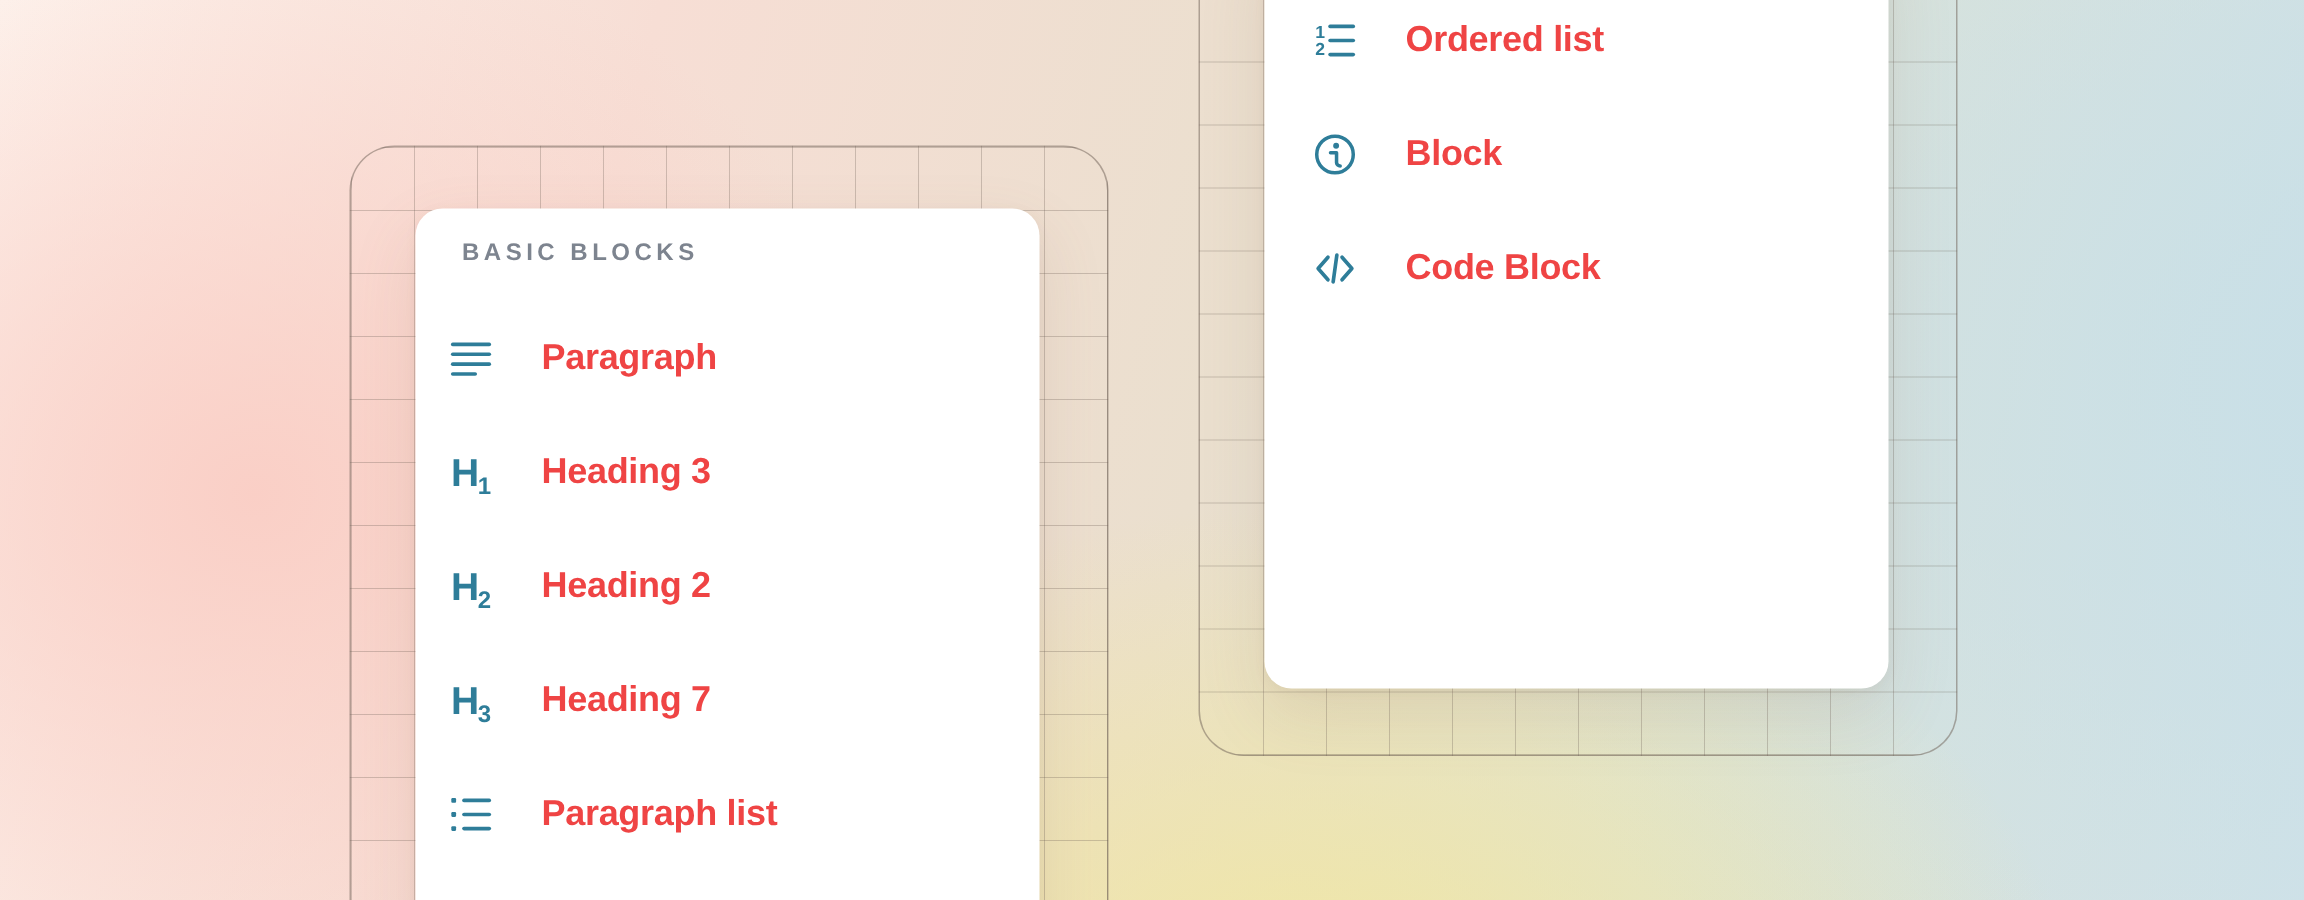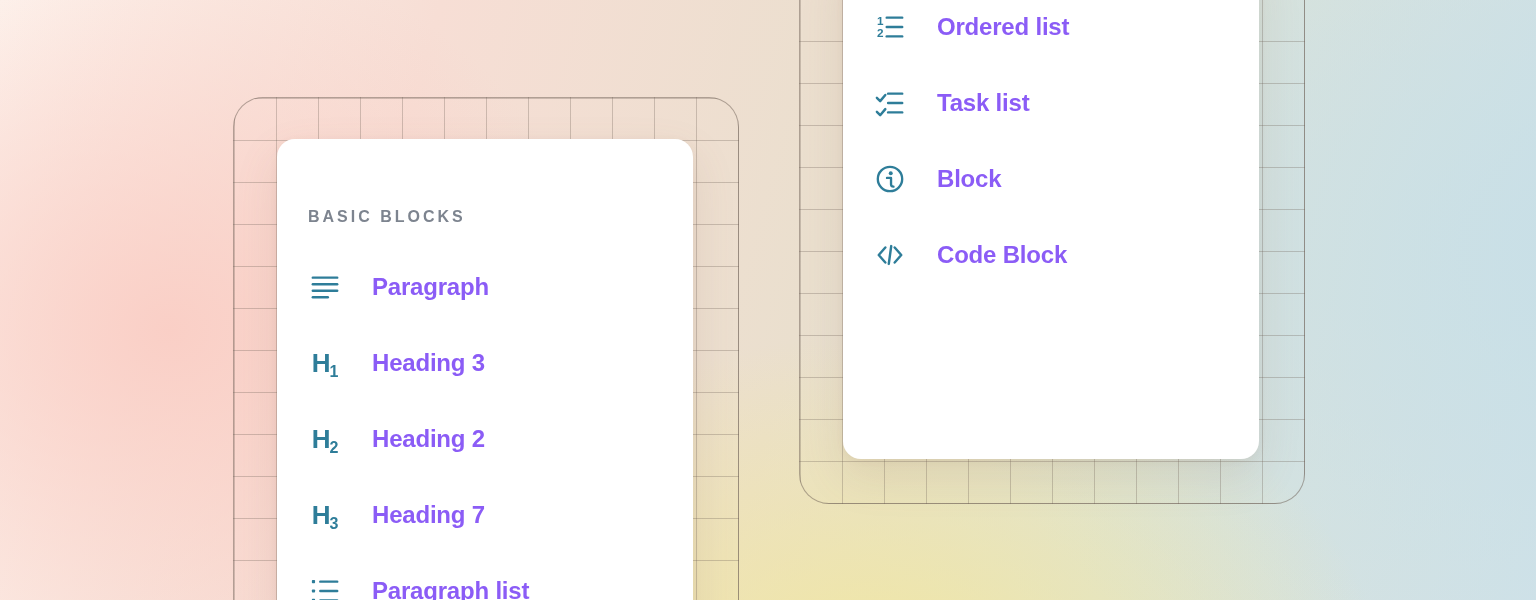--- a/index.html
+++ b/index.html
@@ -23,35 +23,35 @@
   }
   .frame-left{left:233px;top:97px;width:504px;height:546px;}
   .frame-right{left:799px;top:-44px;width:504px;height:546px;}
   .card{
     position:absolute;background:#ffffff;border-radius:18px;
     box-shadow:0 18px 44px rgba(141,104,82,0.14),0 2px 8px rgba(141,104,82,0.06);
   }
   .card-left{left:277px;top:139px;width:416px;height:502px;}
   .card-right{left:843px;top:-49px;width:416px;height:508px;padding-top:38px;box-sizing:border-box;}
   .section-header{
-    margin:66px 0 0 31px;height:24px;line-height:24px;
+    margin:18px 0 0 31px;height:24px;line-height:24px;
     font-size:16px;font-weight:700;letter-spacing:3px;color:#7d848f;
   }
   .rows{margin-top:20px;}
   .menu-item{
-    display:flex;align-items:center;height:76px;padding-left:33px;cursor:pointer;
+    display:flex;align-items:center;height:76px;padding-left:22px;cursor:pointer;
   }
   .card-right .menu-item{padding-left:32px;}
   .icon{
     width:30px;height:34px;flex:0 0 30px;display:flex;align-items:center;justify-content:center;
     color:#2e7d99;
   }
   .icon svg{width:30px;height:30px;display:block;}
   .label{
-    margin-left:32px;font-size:24px;font-weight:700;letter-spacing:-0.2px;color:#8b5cf6;
+    margin-left:32px;font-size:24px;font-weight:700;letter-spacing:-0.2px;color:#ef4444;
   }
   .hicon{
     font-weight:700;font-size:26px;color:#2e7d99;letter-spacing:-1px;line-height:1;
     display:inline-flex;align-items:baseline;justify-content:center;
   }
   .hsub{font-size:16px;font-weight:700;position:relative;top:5px;letter-spacing:0;}
   .stroke{fill:none;stroke:currentColor;stroke-width:2.6;stroke-linecap:round;stroke-linejoin:round;}
   .stroke-thick{fill:none;stroke:currentColor;stroke-width:3;stroke-linecap:round;stroke-linejoin:round;}
   .fillc{fill:currentColor;stroke:none;}
   .digit{fill:currentColor;font-family:"Liberation Sans",sans-serif;font-size:12.5px;font-weight:700;text-anchor:middle;}
@@ -133,32 +133,20 @@
         <text class="digit" x="5.5" y="14">1</text>
         <text class="digit" x="5.5" y="26.5">2</text>
         <line class="stroke" x1="12.5" y1="6" x2="29" y2="6"></line>
         <line class="stroke" x1="12.5" y1="16" x2="29" y2="16"></line>
         <line class="stroke" x1="12.5" y1="26" x2="29" y2="26"></line>
       </svg>
     </span>
     <span class="label">Ordered list</span>
   </div>
 
-  <div class="menu-item">
-    <span class="icon">
-      <svg viewBox="0 0 32 32">
-        <polyline class="stroke" points="2,10.5 5.5,14 11,7.5"></polyline>
-        <polyline class="stroke" points="2,25.5 5.5,29 11,22.5"></polyline>
-        <line class="stroke" x1="14" y1="6" x2="29" y2="6"></line>
-        <line class="stroke" x1="14" y1="16" x2="29" y2="16"></line>
-        <line class="stroke" x1="14" y1="26" x2="29" y2="26"></line>
-      </svg>
-    </span>
-    <span class="label">Task list</span>
-  </div>
 
 
   <div class="menu-item">
     <span class="icon">
       <svg viewBox="0 0 32 32">
         <circle class="stroke" cx="16" cy="16" r="13" style="stroke-width:2.5"></circle>
         <circle class="fillc" cx="16.8" cy="9.8" r="2.1"></circle>
         <path class="stroke" d="M12.8,14.8 h4.3 V21.8 a2.6,2.6 0 0 0 2.6,2.4" style="stroke-width:2.5"></path>
       </svg>
     </span>

